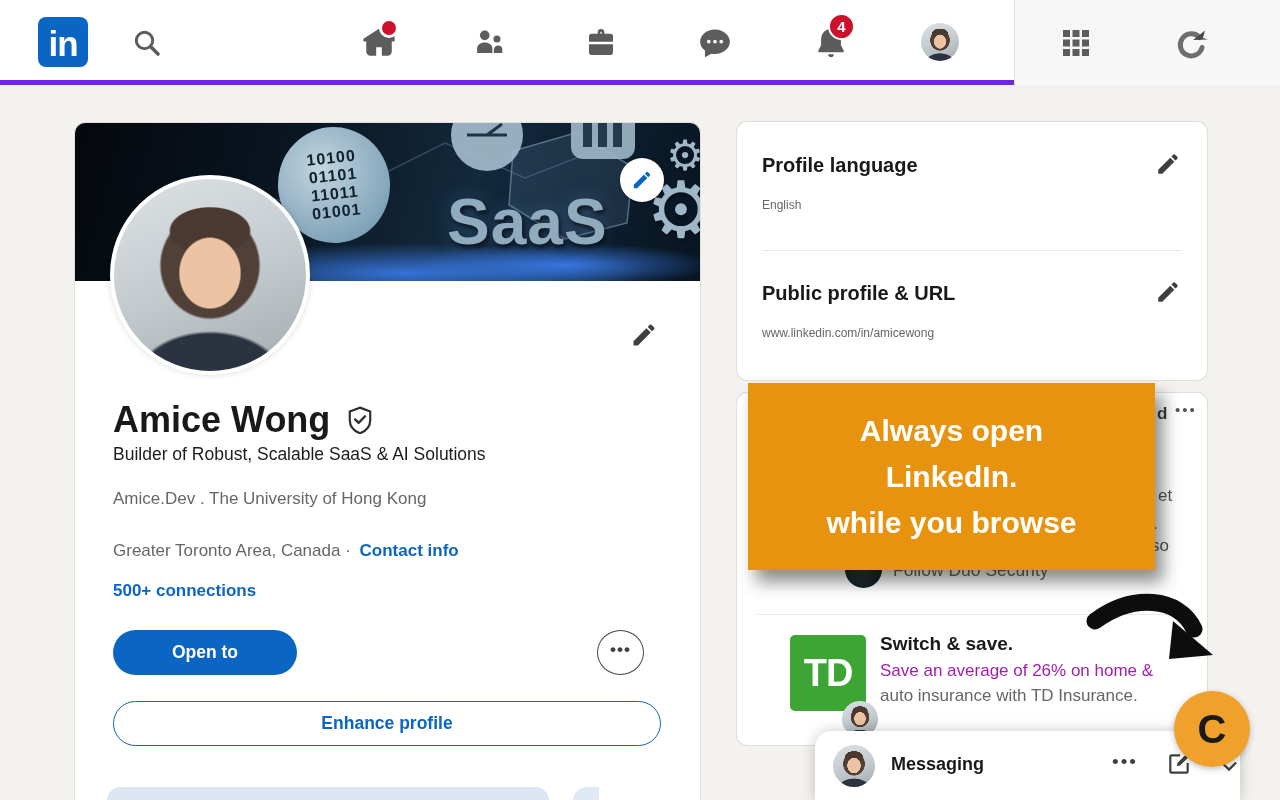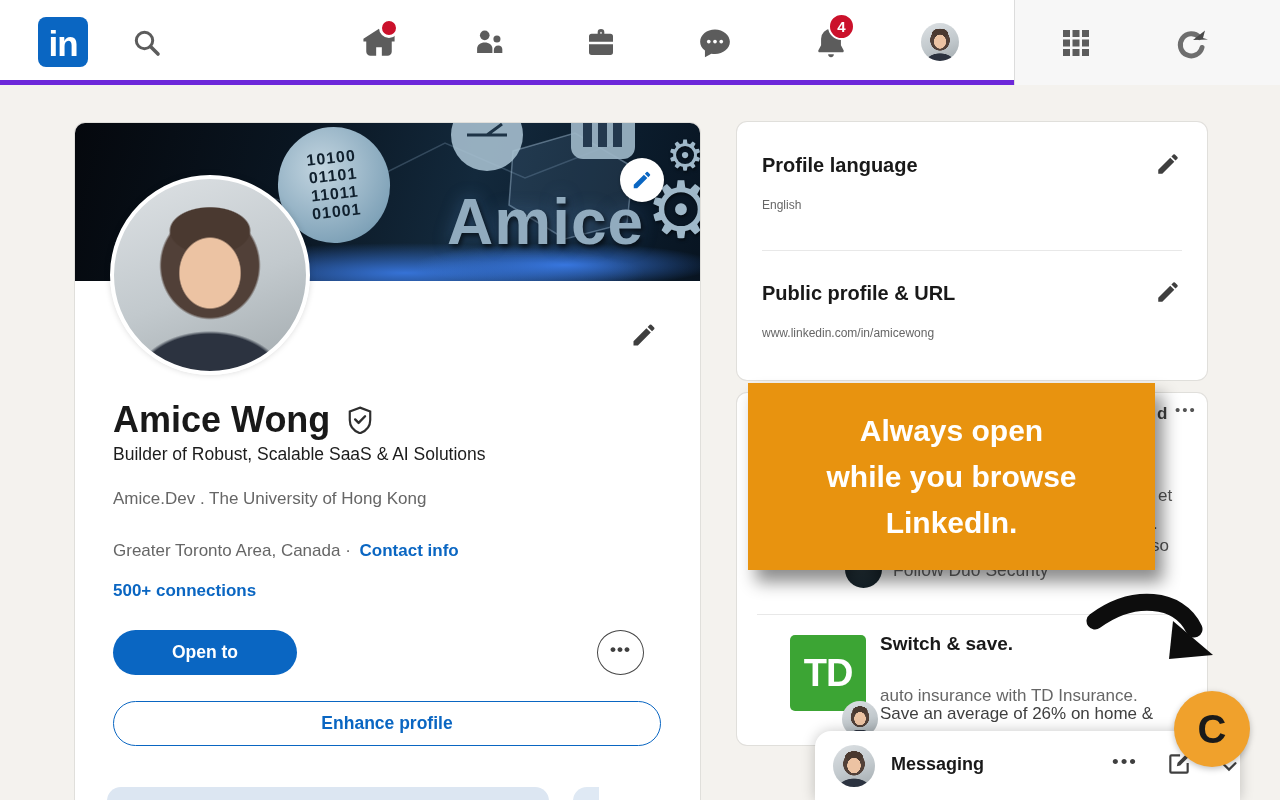--- a/index.html
+++ b/index.html
@@ -71,21 +71,21 @@
   .ad-d { left:420px; top:11px; color:#3f3f3f; font-weight:600; font-size:17px; }
   .ad-dots { left:438px; top:8px; font-size:15px; letter-spacing:2px; color:#555; cursor:pointer; }
   .frag-et { left:421px; top:93px; }
   .frag-dot { left:416px; top:121px; }
   .frag-so { left:414px; top:143px; }
   .duo-avatar { position:absolute; left:108px; top:158px; width:37px; height:37px; border-radius:50%; background:radial-gradient(circle at 45% 35%, #32444d, #131f26 80%); }
   .follow-duo { position:absolute; left:156px; top:167px; font-size:17.5px; color:#666; }
   .ad-divider { position:absolute; left:20px; top:221px; width:430px; border-top:1px solid #e8e8e8; }
   .td-logo { position:absolute; left:53px; top:242px; width:76px; height:76px; background:#3ca534; border-radius:5px; color:#fff; font-weight:700; font-size:38px; display:flex; align-items:center; justify-content:center; letter-spacing:-1px; cursor:pointer; }
   .td-title { position:absolute; left:143px; top:240px; font-size:19px; font-weight:700; color:#191919; }
-  .td-l1 { position:absolute; left:143px; top:268px; font-size:17px; color:#404040;margin-top:43px; }
+  .td-l1 { position:absolute; left:143px; top:268px; font-size:17px; color:#a21caf; }
   .td-l2 { position:absolute; left:143px; top:293px; font-size:17px; color:#666; }
   .small-avatar { position:absolute; left:105px; top:308px; width:36px; height:36px; border-radius:50%; }
 
   
   .overlay { position:absolute; left:748px; top:383px; width:407px; height:187px; background:#e8930f; z-index:10;
     box-shadow:8px 12px 16px rgba(0,0,0,0.45); display:flex; flex-direction:column; align-items:center; justify-content:center; }
   .overlay div { color:#fff; font-size:30px; font-weight:700; line-height:46px; text-align:center; }
 
   
   .arrow-svg { position:absolute; left:1085px; top:593px; z-index:12; }
@@ -199,21 +199,21 @@
         <circle cx="150" cy="60" r="3" fill="rgba(200,225,245,0.4)"></circle>
       <ellipse cx="330" cy="150" rx="240" ry="30" fill="url(#glow1)"></ellipse>
       <ellipse cx="490" cy="142" rx="150" ry="22" fill="url(#glow1)"></ellipse>
     </svg>
     <div class="binary">
       <span>10100</span>
       <span>01101</span>
       <span>11011</span>
       <span>01001</span>
     </div>
-    <div class="saas">Amice</div>
+    <div class="saas">SaaS</div>
     <div class="gear gear1">⚙</div>
     <div class="gear gear2">⚙</div>
     <button class="cover-edit">
       <svg width="22" height="22" viewBox="0 0 24 24" fill="#0a66c2">
           <path d="M3 17.25V21h3.75L17.81 9.94l-3.75-3.75L3 17.25zM20.71 7.04c.39-.39.39-1.02 0-1.41l-2.34-2.34a1 1 0 0 0-1.41 0l-1.83 1.83 3.75 3.75 1.83-1.83z"></path>
         </svg>
     </button>
   </div>
 
   <div class="photo person-avatar"></div>
@@ -282,22 +282,22 @@
 
   <div class="td-logo">TD</div>
   <div class="td-title">Switch &amp; save.</div>
   <div class="td-l1">Save an average of 26% on home &amp;</div>
   <div class="td-l2">auto insurance with TD Insurance.</div>
   <div class="small-avatar person-avatar"></div>
 </section>
 
 <div class="overlay">
   <div>Always open</div>
+  <div>LinkedIn.</div>
   <div>while you browse</div>
-  <div>LinkedIn.</div>
 </div>
 
 <svg class="arrow-svg" width="140" height="90" viewBox="0 0 140 90">
   <path d="M10 28 C 48 0, 94 4, 109 36" fill="none" stroke="#0d0d0d" stroke-width="17" stroke-linecap="round"></path>
   <polygon points="88,28 128,62 84,66" fill="#0d0d0d"></polygon>
 </svg>
 
 <section class="msgbar">
   <div class="msg-avatar person-avatar"></div>
   <div class="msg-title">Messaging</div>

